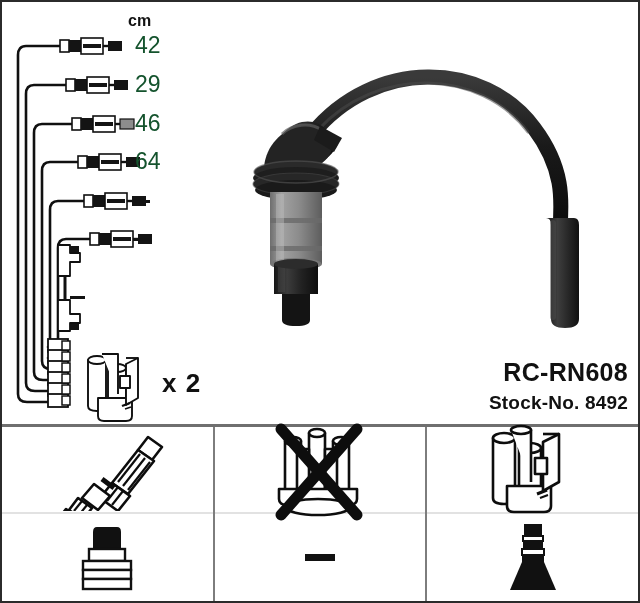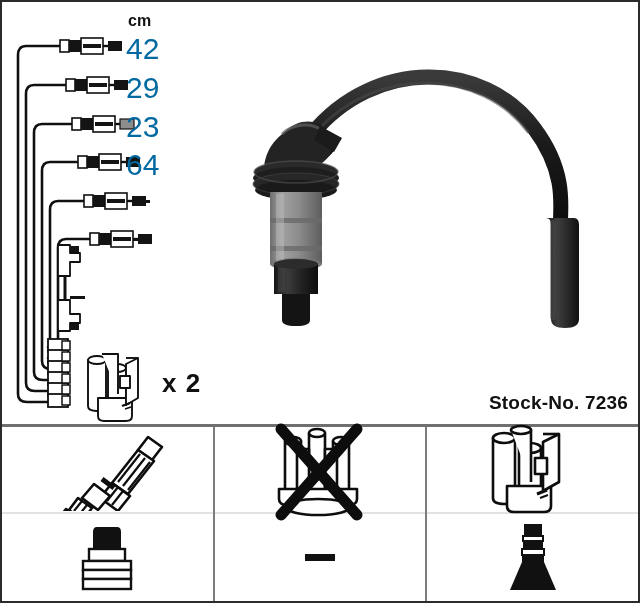--- a/index.html
+++ b/index.html
@@ -35,24 +35,24 @@
     left: 126px; top: 10px;
     font-size: 16px;
     font-weight: bold;
     color: #131313;
     letter-spacing: 0.2px;
   }
 
   
   .len-label {
     position: absolute;
-    left: 124px;
-    font-size: 30px;
+    left: 133px;
+    font-size: 23px;
     font-weight: normal;
-    color: #0369a1;
+    color: #14532d;
     line-height: 1;
     font-family: "Liberation Sans", sans-serif;
   }
   .len-dash {
     position: absolute;
     left: 131px;
     width: 17px;
     height: 3px;
     background: #131313;
   }
@@ -247,21 +247,21 @@
           <path d="M42 12 h12 l0 0"></path>
           <path d="M36 30 h10 v12 h-10 z"></path>
         </g>
         <path d="M38 60 l8 -3" stroke="#101010" stroke-width="2.4" fill="none"></path>
         <path d="M41 63 l6 -2" stroke="#101010" stroke-width="1.6" fill="none"></path>
       </g>
     </svg>
 
     <div class="len-label" style="top:32px;">42</div>
     <div class="len-label" style="top:71px;">29</div>
-    <div class="len-label" style="top:110px;">23</div>
+    <div class="len-label" style="top:110px;">46</div>
     <div class="len-label" style="top:148px;">64</div>
     <div class="len-dash" style="top:198px;"></div>
     <div class="len-dash" style="top:236px;"></div>
 
     <div id="jumper-dash"></div>
 
     <div id="coil-multiplier">x 2</div>
 
     <svg id="product-photo" viewBox="0 0 352 292">
       <defs>
@@ -325,21 +325,22 @@
       </g>
 
       <g>
         <path d="M40 204 h44 v30 h-44 z" fill="url(#blackPart)"></path>
         <path d="M48 234 h28 v26 q0 6 -14 6 q-14 0 -14 -6 z" fill="#141414"></path>
         <rect x="44" y="206" width="7" height="26" fill="#4b4b4b" opacity="0.45"></rect>
         <ellipse cx="62" cy="204" rx="22" ry="5" fill="#2c2c2c"></ellipse>
       </g>
     </svg>
 
-    <div id="stock-no">Stock-No. 7236</div>
+    <div id="part-code">RC-RN608</div>
+    <div id="stock-no">Stock-No. 8492</div>
   </div>
 
   <div id="icon-grid">
 
     <div class="grid-col">
       <div class="grid-cell top">
         <svg width="150" height="82" viewBox="0 0 150 82">
           <g fill="#ffffff" stroke="#0d0d0d" stroke-width="2.6" stroke-linejoin="round" stroke-linecap="round">
             <path d="M116 8 l14 10 l-10 13 l-14 -10 z"></path>
             <path d="M106 21 l16 11 l-26 33 l-16 -11 z"></path>

